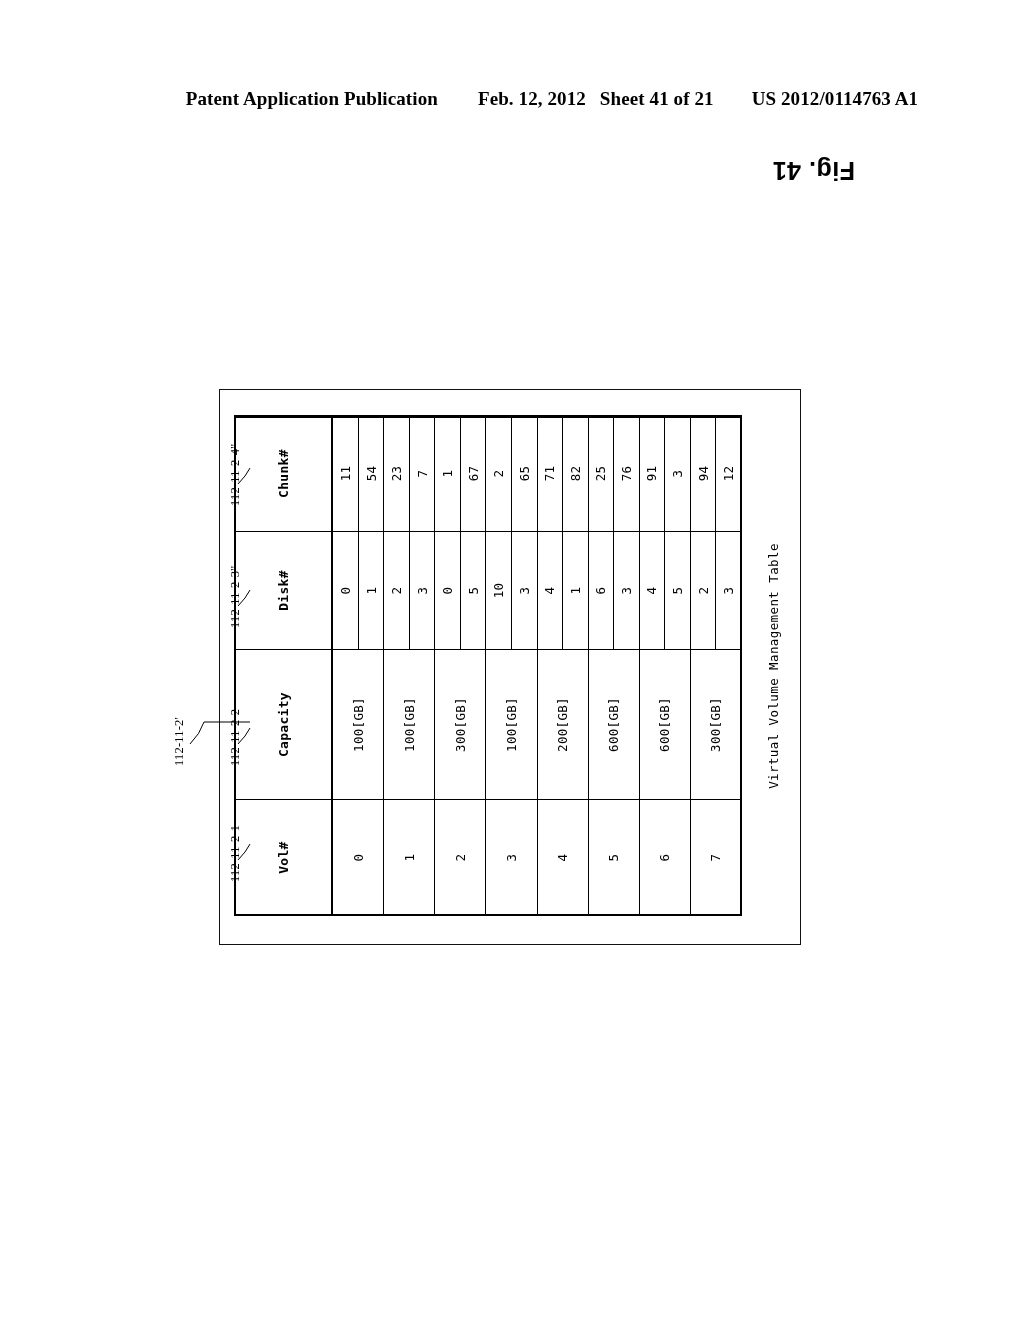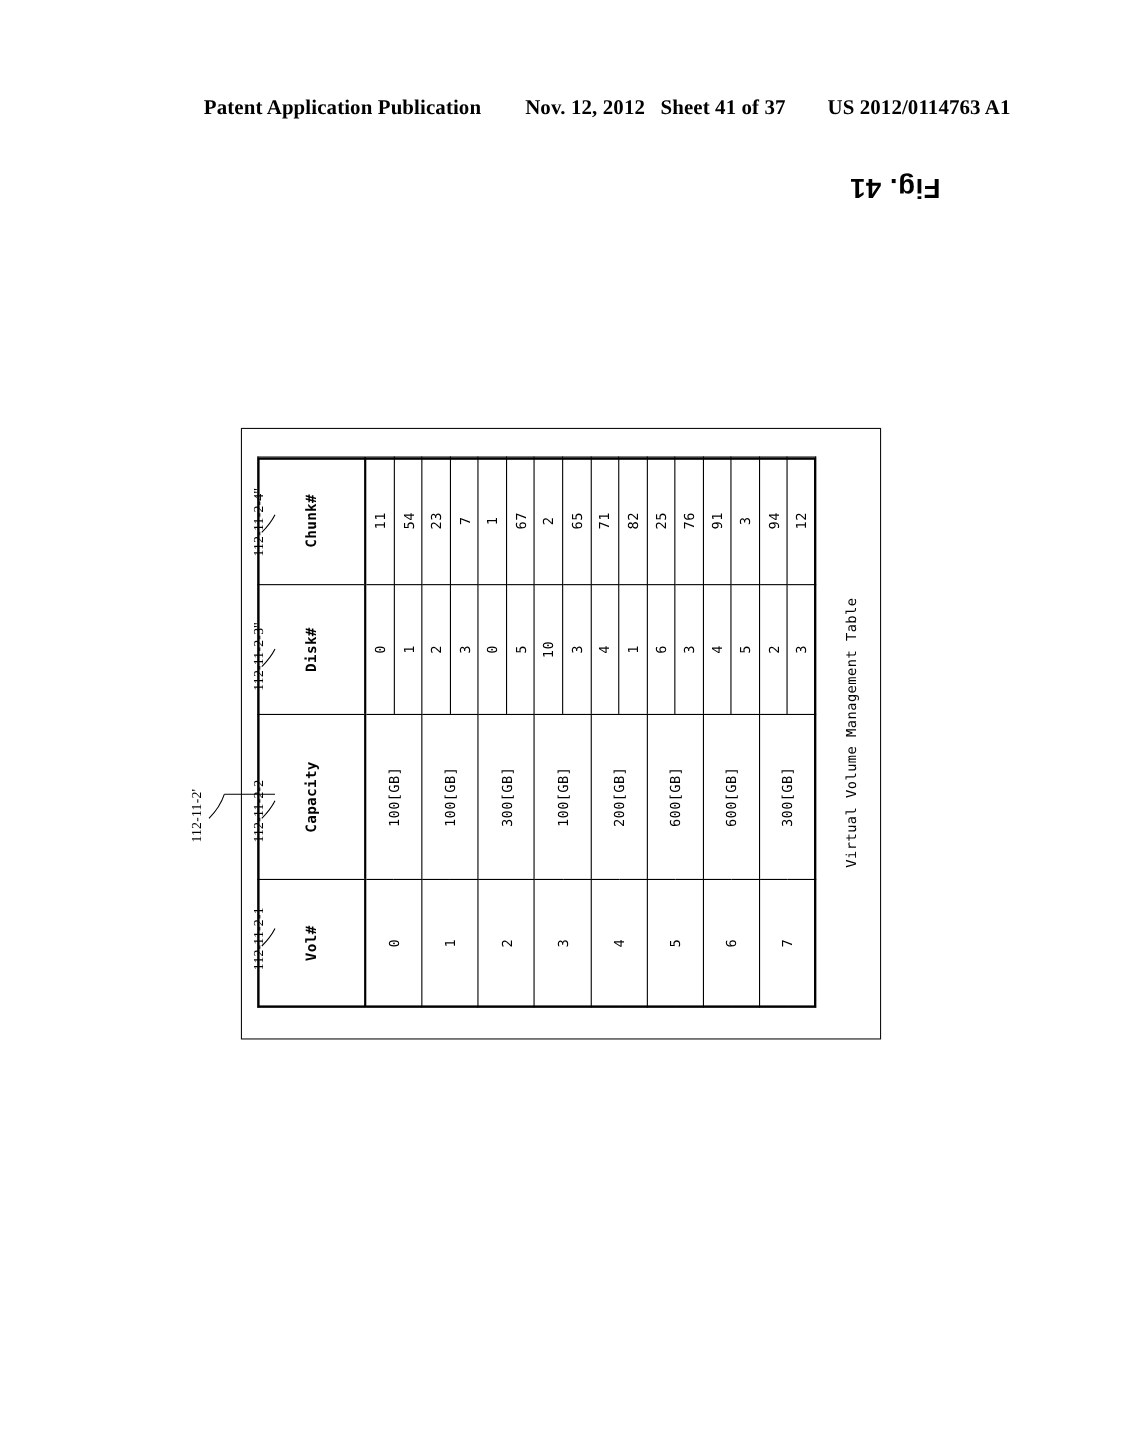--- a/index.html
+++ b/index.html
@@ -176,23 +176,23 @@
     transform-origin: left top;
     white-space: nowrap;
   }
 </style>
 </head>
 <body>
 
 <div class="page-header">
   <span class="seg">Patent Application Publication</span>
   <span class="gap-a"></span>
-  <span class="seg">Nov. 12, 2012</span>
+  <span class="seg">Feb. 12, 2012</span>
   <span class="gap-b"></span>
-  <span class="seg">Sheet 41 of 37</span>
+  <span class="seg">Sheet 41 of 21</span>
   <span class="gap-c"></span>
   <span class="seg">US 2012/0114763 A1</span>
 </div>
 
 <div id="figure-stage">
   <div class="fig-rot">
 
     <div class="outer-frame">
 
       <div class="table-wrap" style="overflow:visible;">

